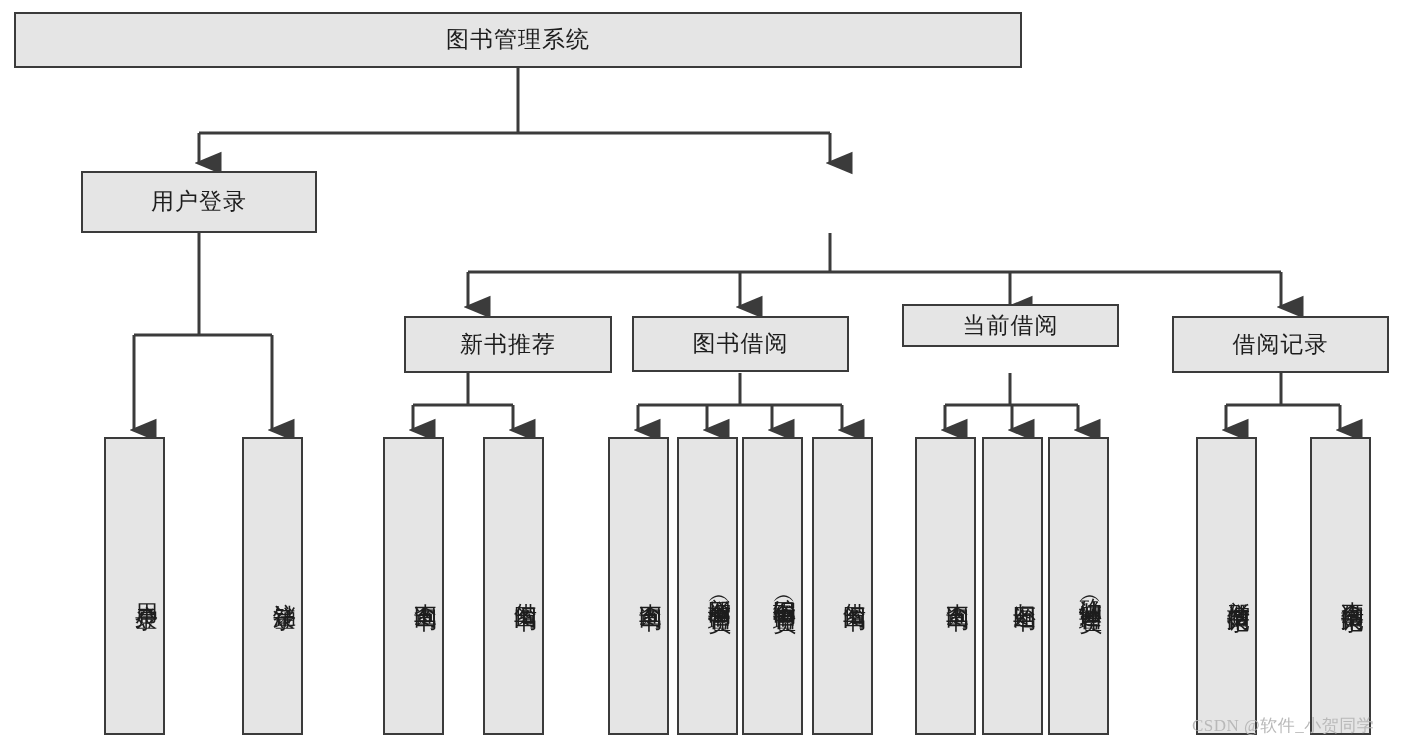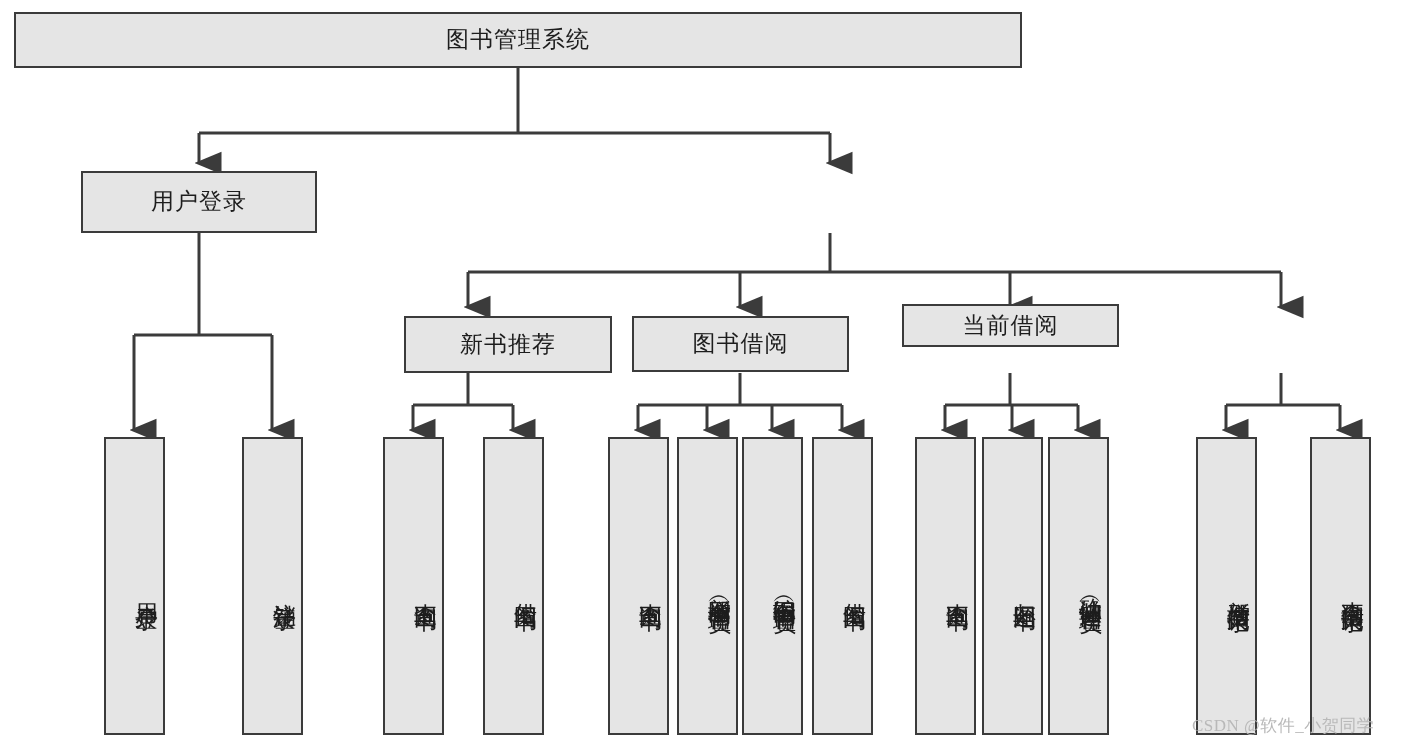--- a/index.html
+++ b/index.html
@@ -121,20 +121,21 @@
     </g>
   </svg>
 
   <div class="node h root" style="left:14px; top:12px; width:1008px; height:56px;">图书管理系统</div>
 
   <div class="node h" style="left:81px; top:171px; width:236px; height:62px;">用户登录</div>
 
   <div class="node h" style="left:360px; top:316px; width:208px; height:57px;margin-left:44px;">新书推荐</div>
   <div class="node h" style="left:632px; top:316px; width:217px; height:56px;">图书借阅</div>
   <div class="node h" style="left:902px; top:304px; width:217px; height:43px;">当前借阅</div>
+  <div class="node h" style="left:1172px; top:316px; width:217px; height:57px;">借阅记录</div>
 
   <div class="node v" style="left:104px; top:437px; width:61px; height:298px;">用户登录</div>
   <div class="node v" style="left:242px; top:437px; width:61px; height:298px;">注销登录</div>
 
   <div class="node v" style="left:383px; top:437px; width:61px; height:298px;">查询图书</div>
   <div class="node v" style="left:483px; top:437px; width:61px; height:298px;">借阅图书</div>
 
   <div class="node v" style="left:608px; top:437px; width:61px; height:298px;">查询图书</div>
   <div class="node v" style="left:677px; top:437px; width:61px; height:298px;">新增图书（管理员）</div>
   <div class="node v" style="left:742px; top:437px; width:61px; height:298px;">编辑图书（管理员）</div>

